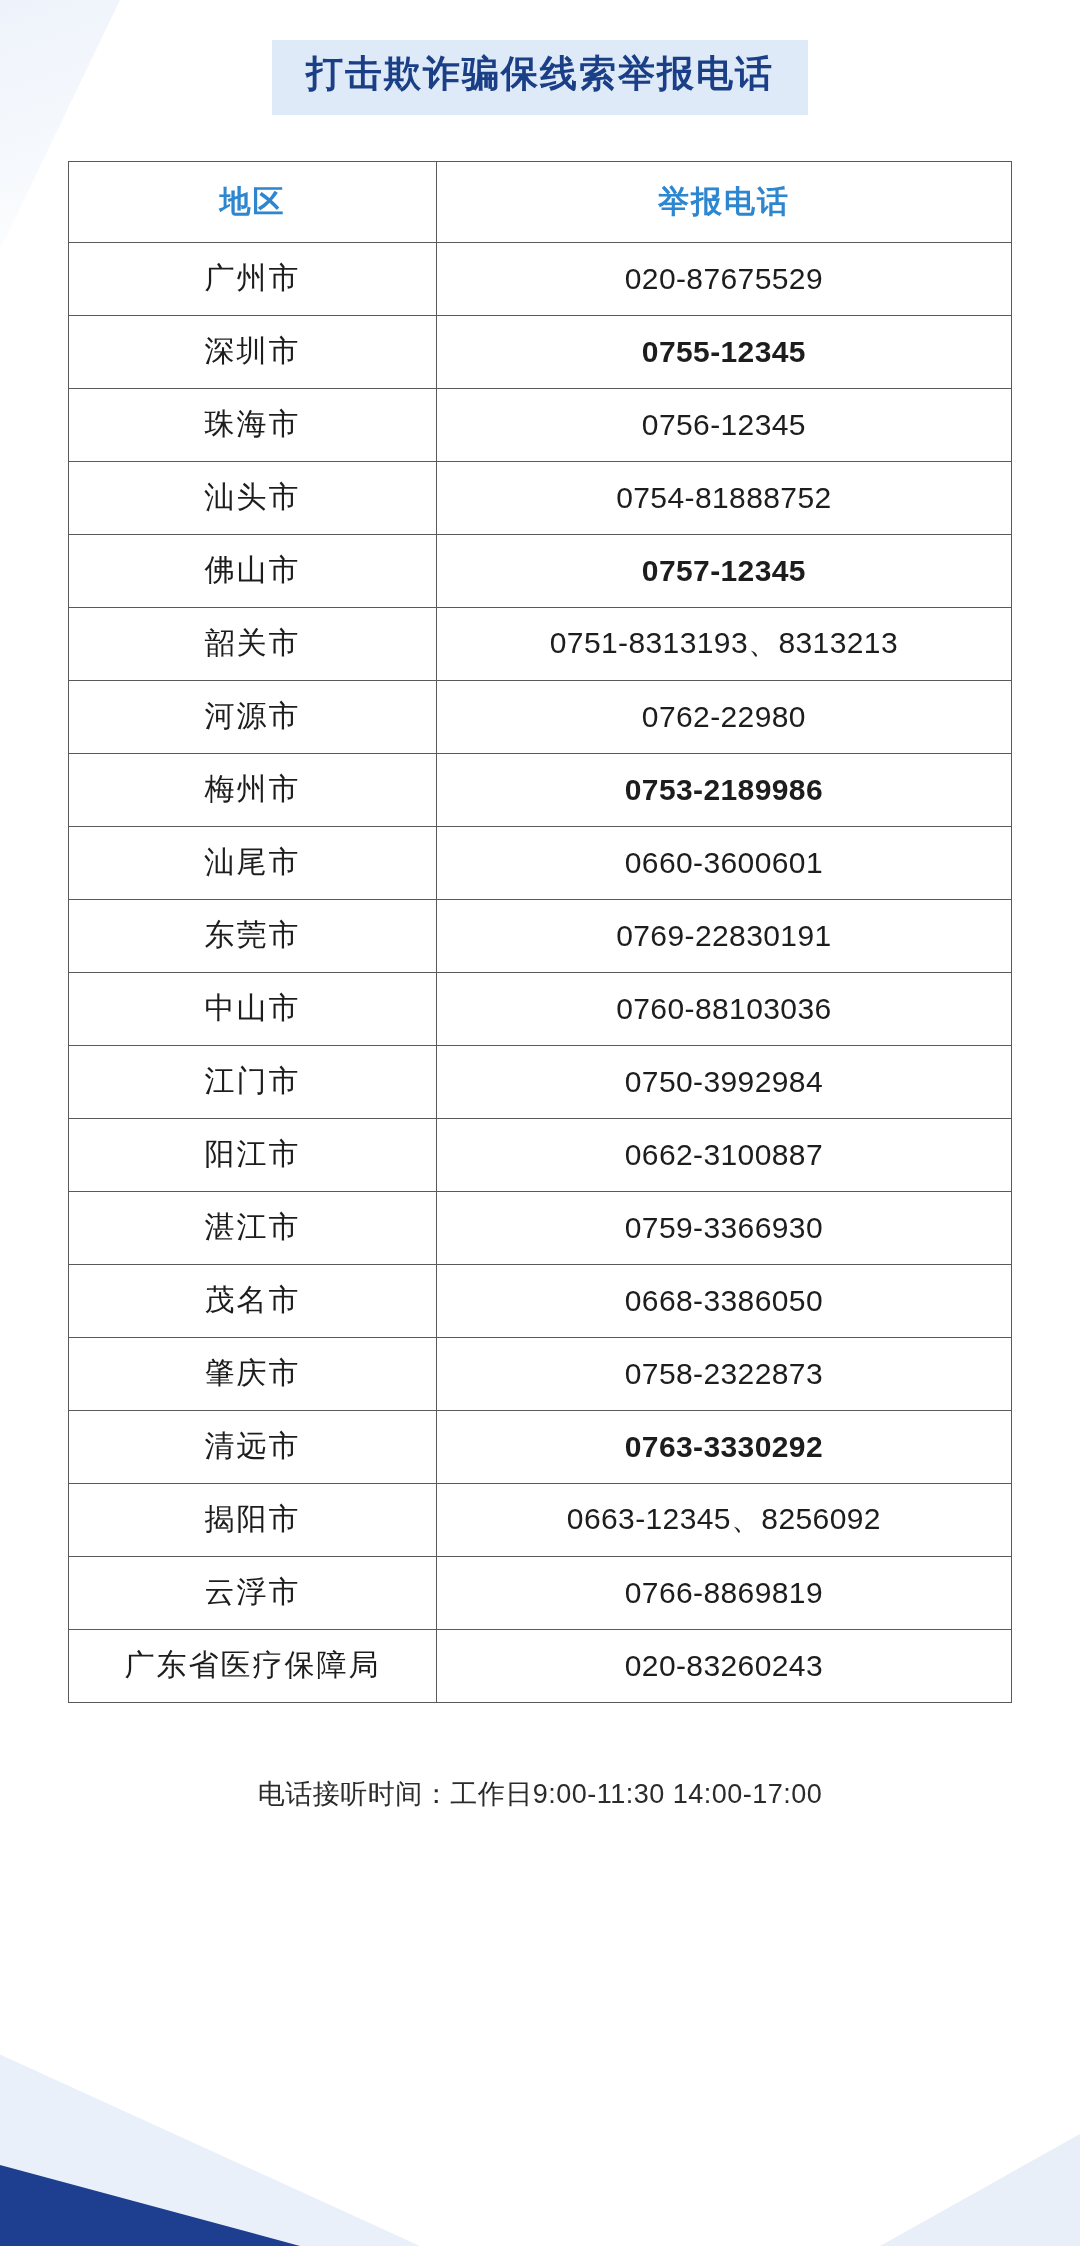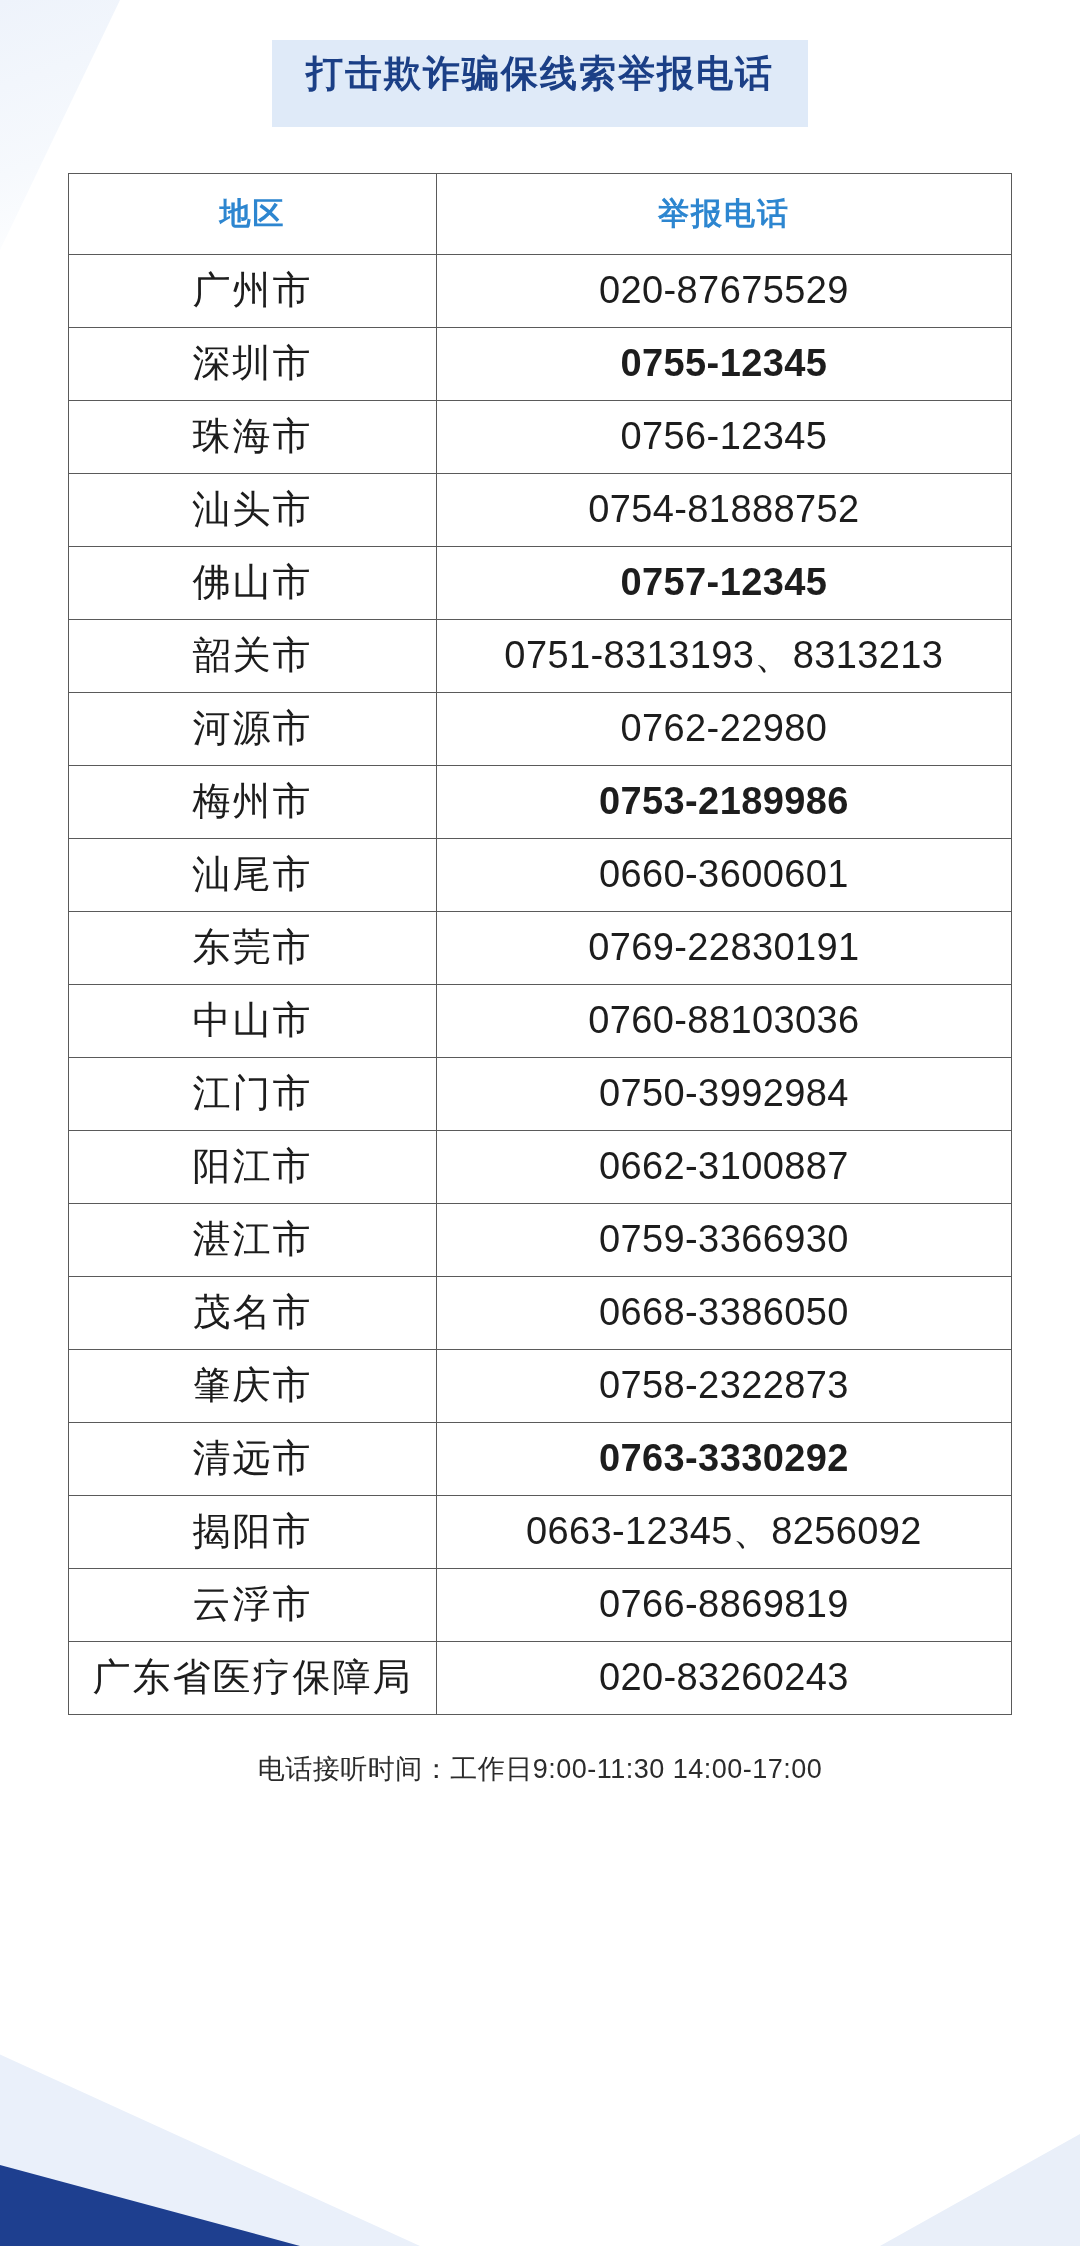--- a/index.html
+++ b/index.html
@@ -56,21 +56,21 @@
   }
 
   
   .title-wrap {
     margin: 40px 0 34px 0;
     display: flex;
     justify-content: center;
   }
   .title-band {
     background: #dfeaf8;
-    padding: 14px 34px 32px 34px;
+    padding: 14px 34px 20px 34px;
     display: inline-block;
   }
   .title-text {
     font-size: 37px;
     font-weight: bold;
     color: #1b3f86;
     letter-spacing: 2px;
     line-height: 1.1;
     white-space: nowrap;
   }
@@ -86,21 +86,21 @@
     width: 100%;
     border-collapse: collapse;
     table-layout: fixed;
   }
   table.phone-table th,
   table.phone-table td {
     border: 1px solid #5a5a5a;
     text-align: center;
     vertical-align: middle;
     height: 72px;
-    font-size: 38px;
+    font-size: 30px;
     color: #1d1d1d;
     padding: 0 4px;
   }
   table.phone-table col.col-region { width: 39%; }
   table.phone-table col.col-phone  { width: 61%; }
 
   table.phone-table thead th {
     height: 80px;
     font-size: 31px;
     font-weight: bold;
@@ -114,21 +114,21 @@
   td.phone {
     font-size: 29px;
     letter-spacing: 0.4px;
   }
   td.phone.bold {
     font-weight: bold;
   }
 
   
   .footnote {
-    margin-top: 24px;
+    margin-top: 61px;
     text-align: center;
     font-size: 27px;
     color: #2b2b2b;
     letter-spacing: 0.5px;
   }
 </style>
 </head>
 <body>
 
 <div class="corner-tl"></div>

